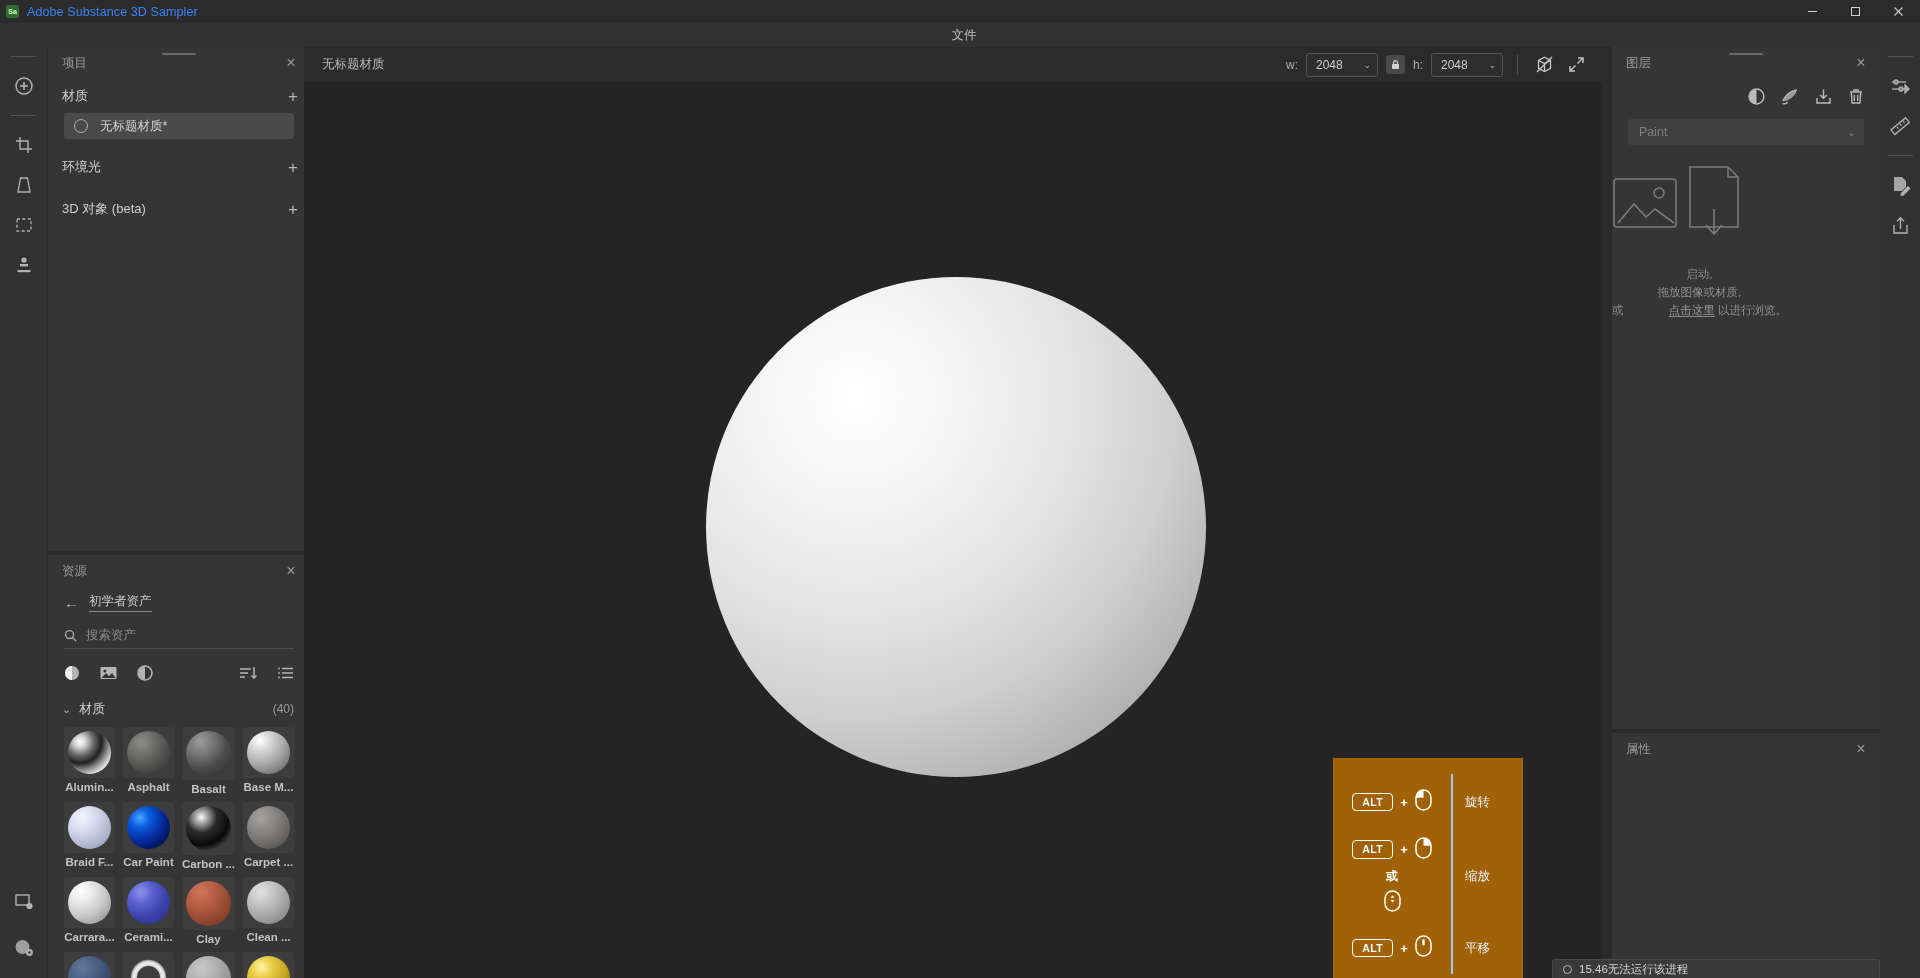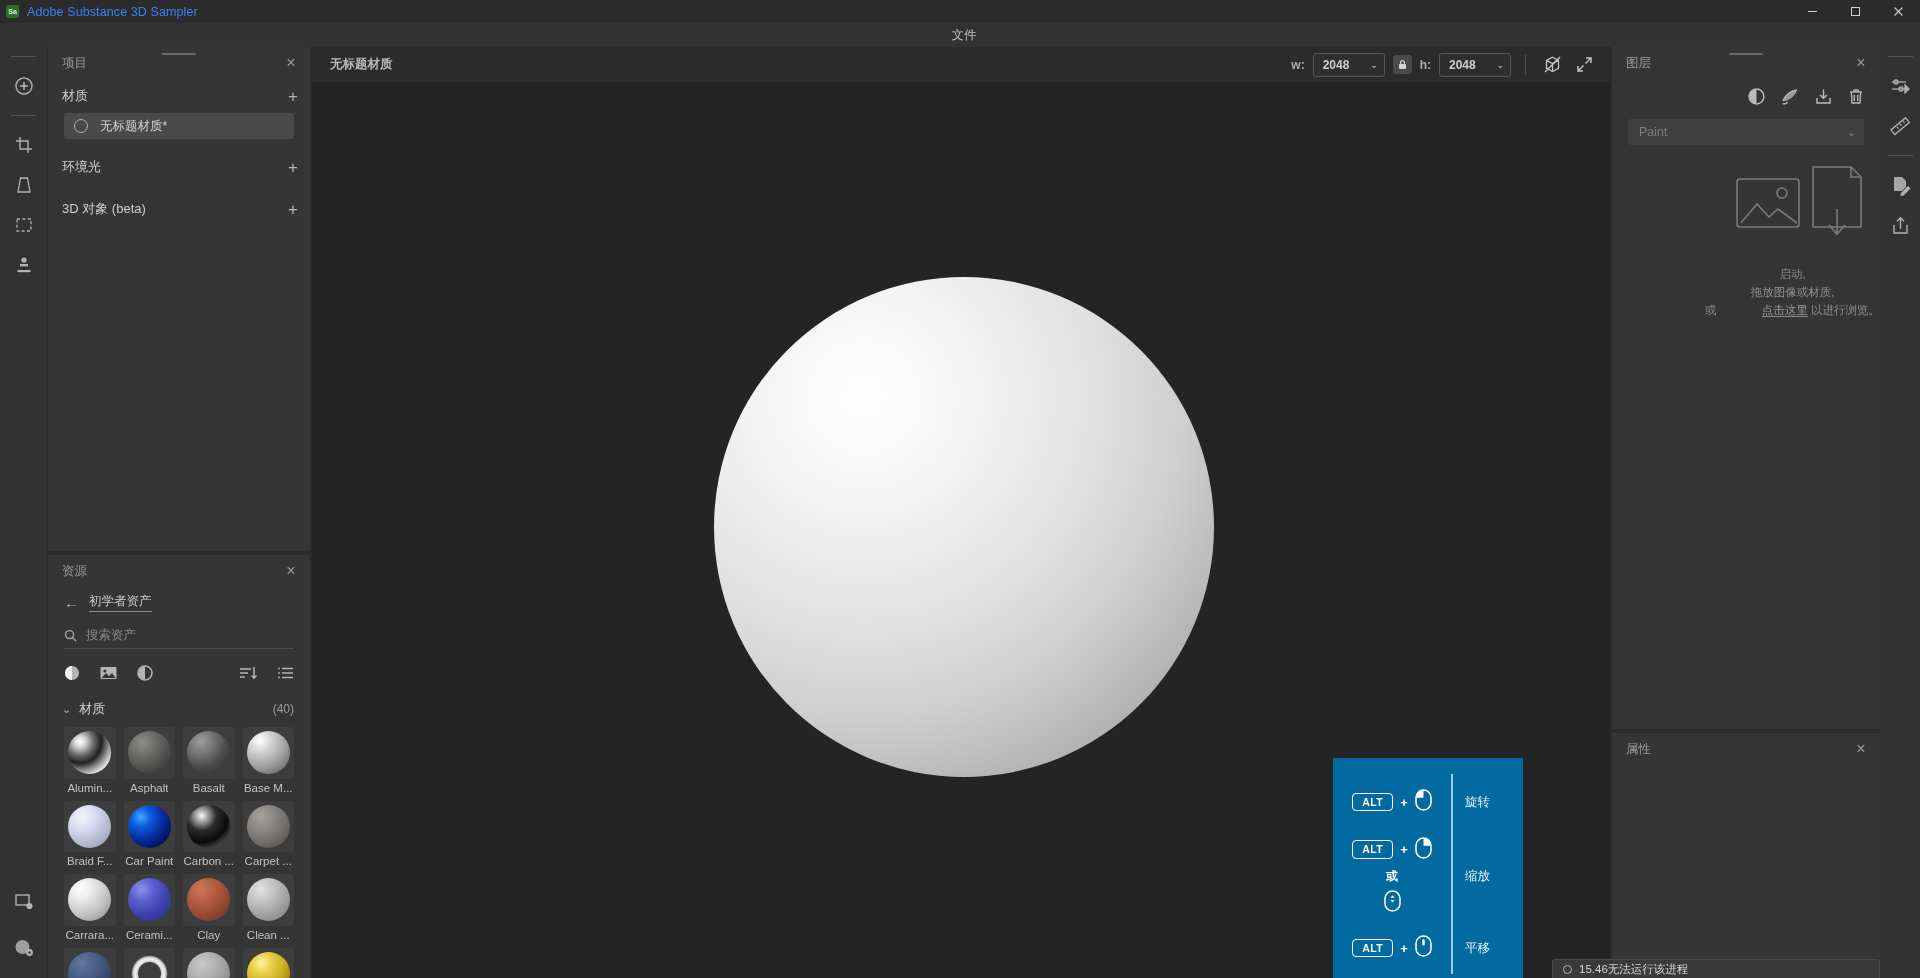--- a/index.html
+++ b/index.html
@@ -135,28 +135,27 @@
     display:grid; grid-template-columns:repeat(4,1fr); gap:7px 8px;
   }
   .cell { display:flex; flex-direction:column; align-items:center; }
   .cell .sw {
     width:100%; aspect-ratio:1/1; border-radius:3px; background:#3d3d3d;
     display:flex; align-items:center; justify-content:center; overflow:hidden;
   }
   .ball { width:84%; height:84%; border-radius:50%; }
   .cell .cap {
     margin-top:3px; font-size:11.5px; color:#c2c2c2;
-    white-space:nowrap; overflow:hidden; text-overflow:clip; max-width:100%;
+    white-space:nowrap; overflow:hidden; text-overflow:clip; max-width:100%;font-weight:bold;
   }
 
   
   #viewport {
-    position:absolute; left:312px; top:47px; width:1298px; height:931px;
+    position:absolute; left:304px; top:47px; width:1298px; height:931px;
     background:#f0abfc;
-    font-weight:bold;
   }
   .vp-toolbar {
     position:absolute; left:0; top:0; width:100%; height:35px;
     background:#2b2b2b; display:flex; align-items:center; padding:0 14px 0 18px;
   }
   .vp-name { font-size:12.5px; color:#b9b9b9; }
   .vp-right { margin-left:auto; display:flex; align-items:center; gap:8px; }
   .dimlabel { font-size:12px; color:#adadad; }
   .combo {
     width:72px; height:24px; border:1px solid #555; border-radius:3px;
@@ -178,21 +177,21 @@
   .sphere {
     width:500px; height:500px; border-radius:50%;
     background:
       radial-gradient(circle at 30% 24%, #ffffff 0%, #f6f6f6 18%, #e4e4e4 42%, #cfcfcf 62%, #b2b2b2 80%, #9d9d9d 92%, #959595 100%);
     margin-top:-6px; margin-left:6px;
   }
 
   
   #nav-hint {
     position:absolute; left:1333px; top:758px; width:190px; height:220px;
-    background:#0369a1; padding:16px 12px 0 12px;
+    background:#a16207; padding:16px 12px 0 12px;
   }
   .hint-row { display:flex; align-items:center; height:auto; }
   .hint-keys {
     width:94px; display:flex; flex-direction:column; align-items:center; gap:5px;
   }
   .hint-inline { display:flex; align-items:center; gap:7px; }
   .kbd {
     border:1.5px solid #fff; border-radius:4px; color:#fff;
     font-size:10.5px; font-weight:bold; padding:2px 9px; line-height:1.15;
     letter-spacing:.4px;
@@ -212,21 +211,21 @@
     gap:16px; padding:8px 16px 0 0; height:30px; color:#bcbcbc;
   }
   .blend {
     margin:10px 16px 0 16px; height:26px; background:#3f3f3f; border-radius:2px;
     display:flex; align-items:center; padding:0 8px 0 11px;
     font-size:12.5px; color:#7e7e7e;
   }
   .blend .ca { margin-left:auto; color:#8e8e8e; font-size:10px; }
   .dropzone {
     position:absolute; left:0; top:110px; width:100%;
-    display:flex; flex-direction:column; align-items:flex-end;
+    display:flex; flex-direction:column; align-items:flex-start;
   }
   .dz-art { width:145px; height:95px; position:relative; margin-bottom:14px; }
   .dz-text { font-size:11.5px; color:#8f8f8f; line-height:1.55; text-align:center; }
   .dz-link { color:#9c9c9c; border-bottom:1px solid #8a8a8a;margin-left:42px; }
 
   
   #props-panel {
     position:absolute; left:1612px; top:733px; width:268px; height:245px;
     background:#353535;
   }

